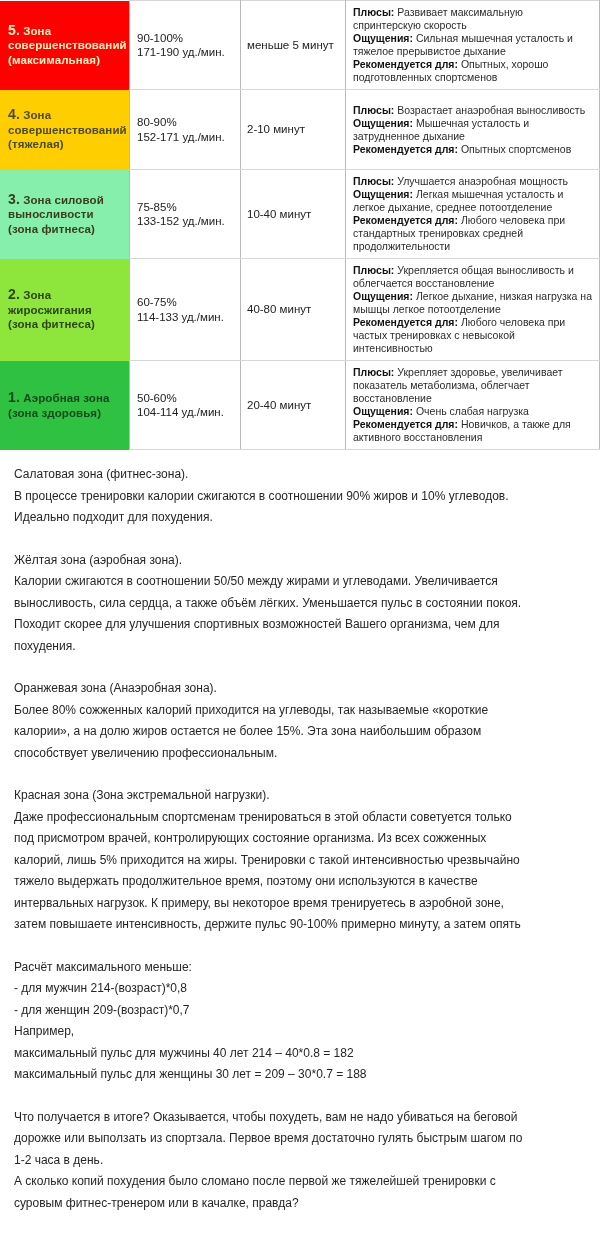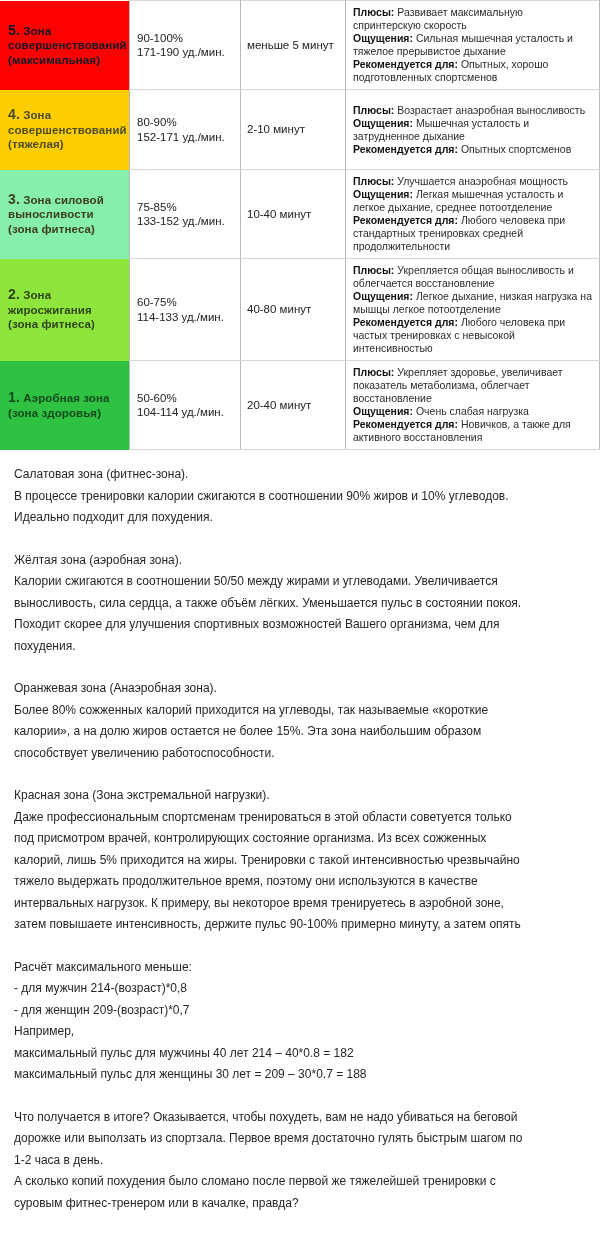--- a/index.html
+++ b/index.html
@@ -77,21 +77,21 @@
     font-weight: bold;
     letter-spacing: 0.1px;
   }
   .zone-num {
     font-size: 14px;
     font-weight: bold;
   }
   .zone-sub {
     font-weight: bold;
   }
-  .zone-row.z5 .cell-zone { background: #fe0000; color: #0f172a; }
+  .zone-row.z5 .cell-zone { background: #fe0000; color: #fef9c3; }
   .zone-row.z4 .cell-zone { background: #ffce00; color: #4b4b2a; }
   .zone-row.z3 .cell-zone { background: #86efac; color: #3d3d1e; }
   .zone-row.z2 .cell-zone { background: #8ee63c; color: #2f4418; }
   .zone-row.z1 .cell-zone { background: #2fc142; color: #15491c; }
 
   .desc-line { display: block; }
   .desc-line b { font-weight: bold; color: #111; }
 
   
   .article {
@@ -234,21 +234,21 @@
       <span class="line">Калории сжигаются в соотношении 50/50 между жирами и углеводами. Увеличивается</span>
       <span class="line">выносливость, сила сердца, а также объём лёгких. Уменьшается пульс в состоянии покоя.</span>
       <span class="line">Походит скорее для улучшения спортивных возможностей Вашего организма, чем для</span>
       <span class="line">похудения.</span>
     </p>
 
     <p>
       <span class="line">Оранжевая зона (Анаэробная зона).</span>
       <span class="line">Более 80% сожженных калорий приходится на углеводы, так называемые «короткие</span>
       <span class="line">калории», а на долю жиров остается не более 15%. Эта зона наибольшим образом</span>
-      <span class="line">способствует увеличению работоспособности.</span>
+      <span class="line">способствует увеличению профессиональным.</span>
     </p>
 
     <p>
       <span class="line">Красная зона (Зона экстремальной нагрузки).</span>
       <span class="line">Даже профессиональным спортсменам тренироваться в этой области советуется только</span>
       <span class="line">под присмотром врачей, контролирующих состояние организма. Из всех сожженных</span>
       <span class="line">калорий, лишь 5% приходится на жиры. Тренировки с такой интенсивностью чрезвычайно</span>
       <span class="line">тяжело выдержать продолжительное время, поэтому они используются в качестве</span>
       <span class="line">интервальных нагрузок. К примеру, вы некоторое время тренируетесь в аэробной зоне,</span>
       <span class="line">затем повышаете интенсивность, держите пульс 90-100% примерно минуту, а затем опять</span>

